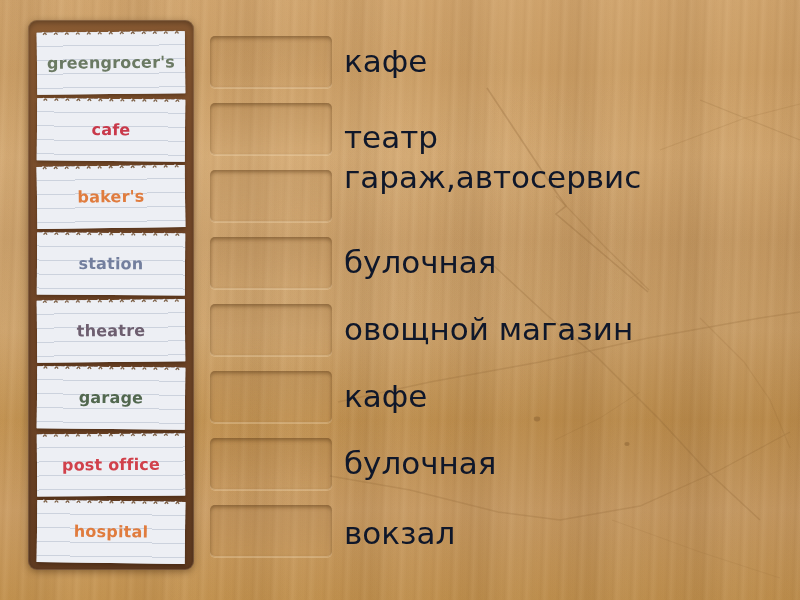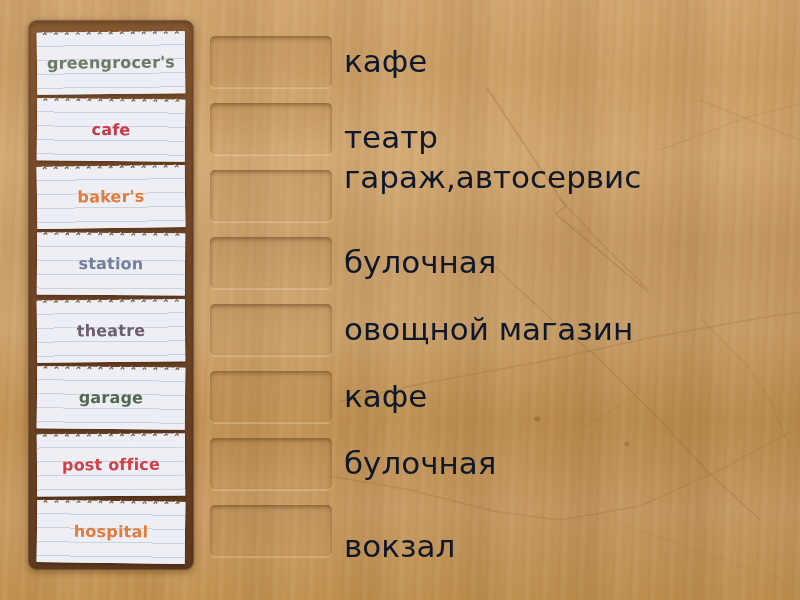--- a/index.html
+++ b/index.html
@@ -323,14 +323,14 @@
   </div>
 
 <div id="translations">
     <div class="translation" style="top: 46px;">кафе</div>
     <div class="translation" style="top: 122px;">театр</div>
     <div class="translation" style="top: 162px;">гараж,автосервис</div>
     <div class="translation" style="top: 247px;">булочная</div>
     <div class="translation" style="top: 314px;">овощной магазин</div>
     <div class="translation" style="top: 381px;">кафе</div>
     <div class="translation" style="top: 448px;">булочная</div>
-    <div class="translation" style="top: 531px;">вокзал</div>
+    <div class="translation" style="top: 518px;">вокзал</div>
   </div>
 
 </body></html>

